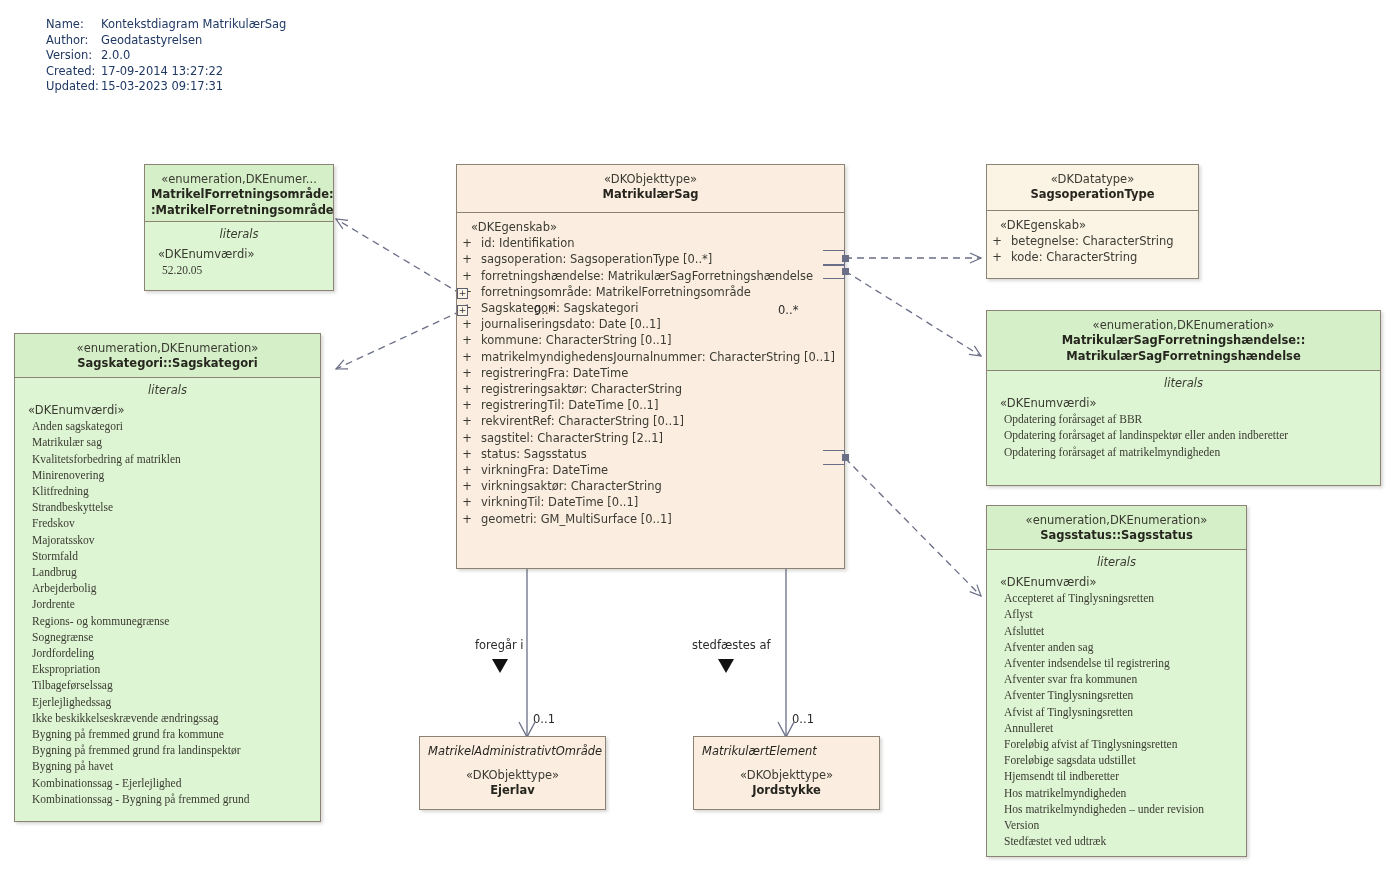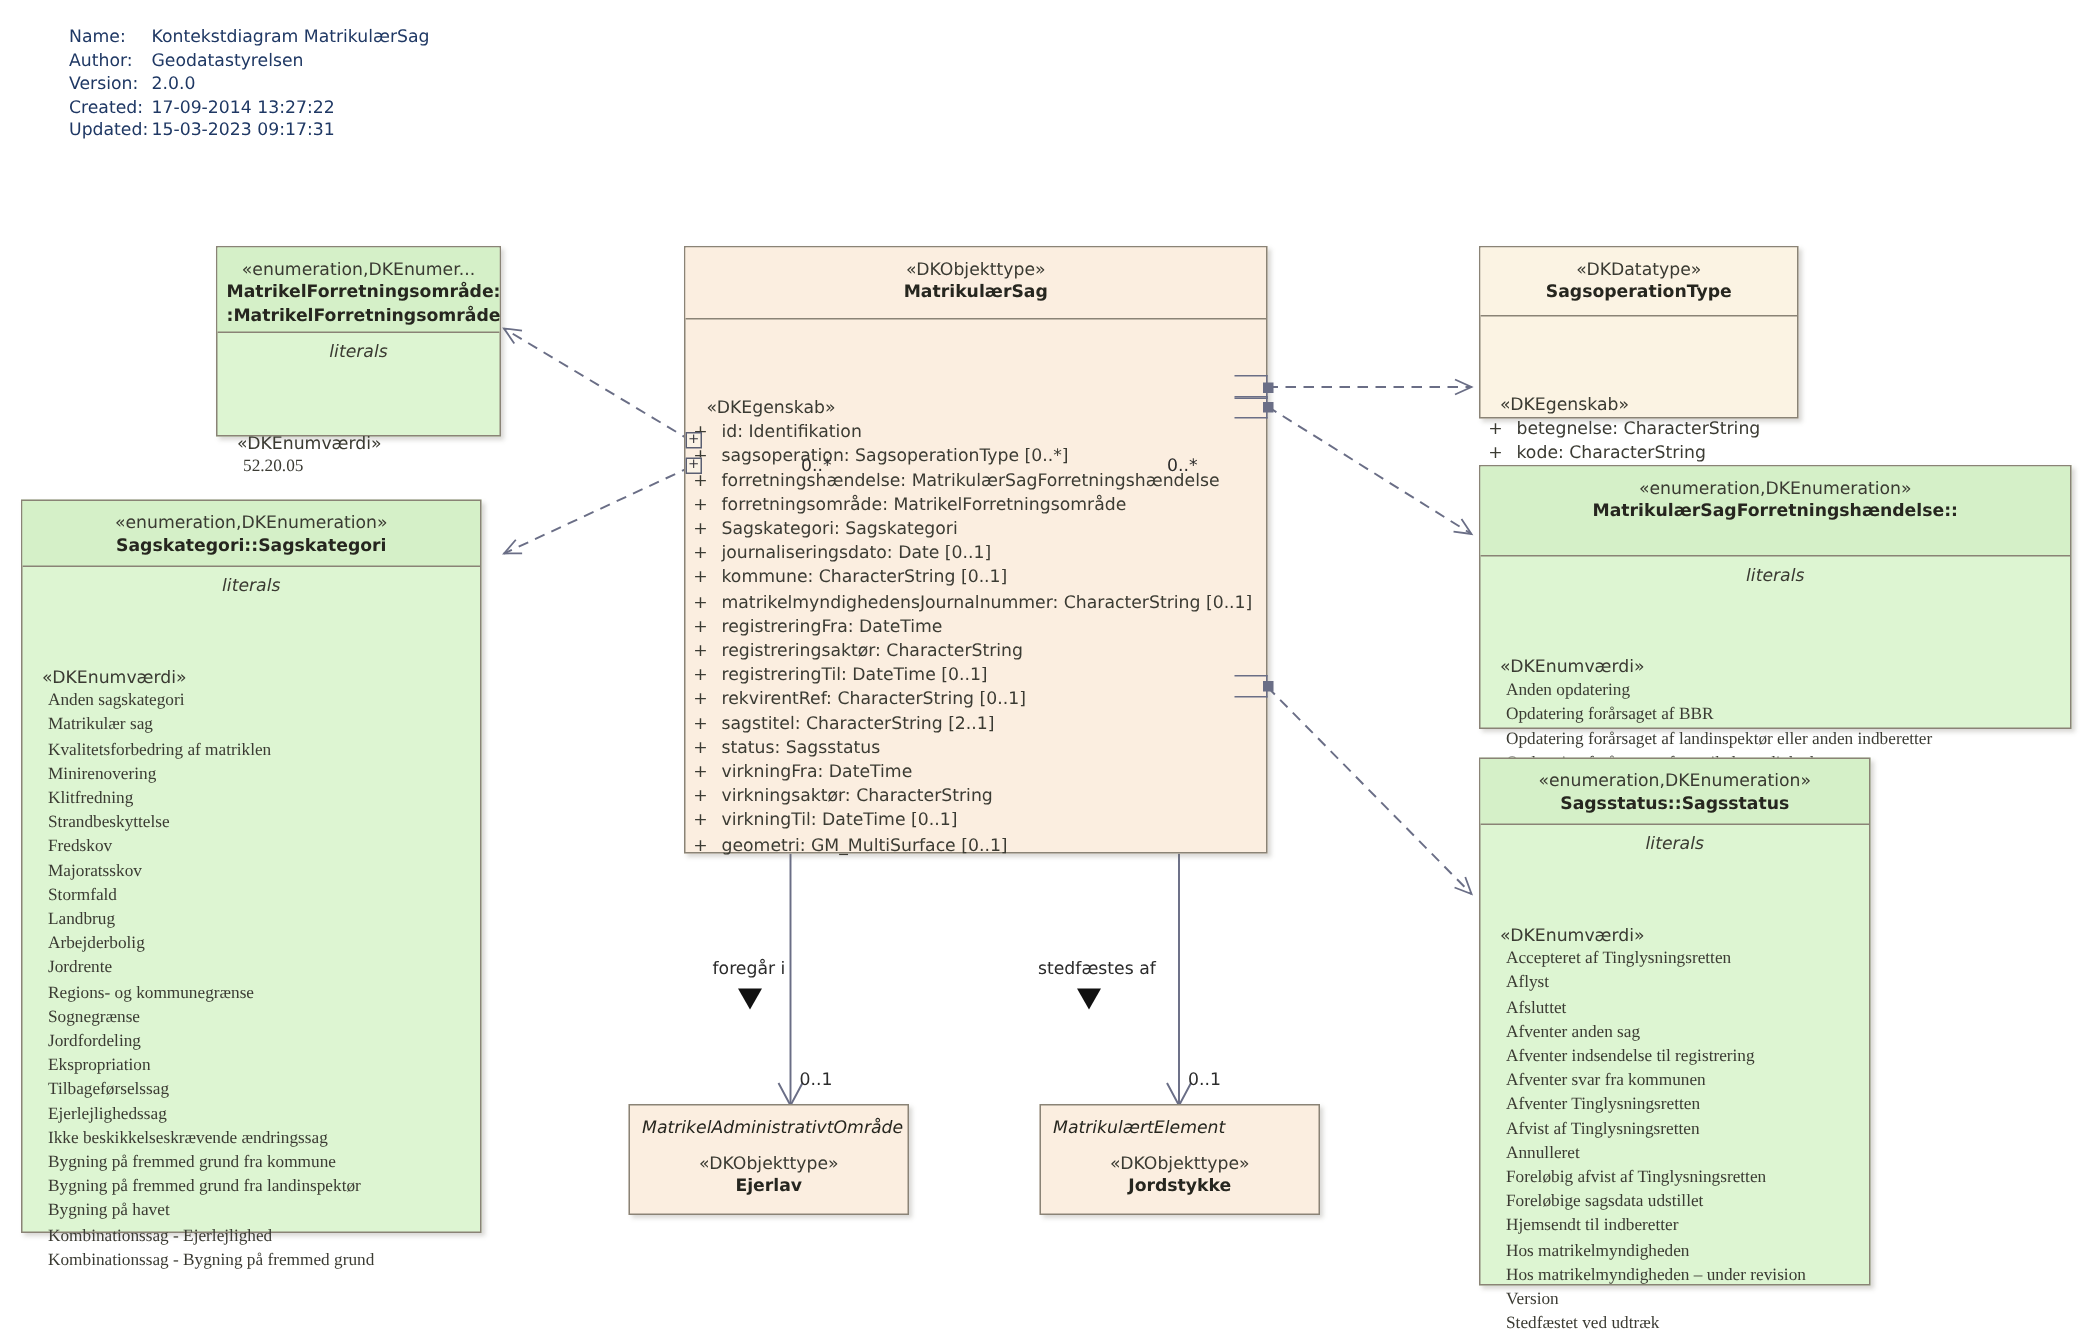--- a/index.html
+++ b/index.html
@@ -103,21 +103,20 @@
     color: #3a3a32;
     line-height: 17px;
     margin-bottom: 3px;
   }
   .stereo-left {
     font-size: 11.5px;
     color: #3a3a32;
     padding-left: 13px;
     line-height: 16.2px;
     white-space: nowrap;
-    margin-top: 44px;
   }
   .lit {
     font-size: 11.5px;
     color: #3b3b33;
     padding-left: 17px;
     line-height: 16.2px;
     white-space: nowrap;
     font-family: Liberation Serif, serif;
   }
 
@@ -391,25 +390,25 @@
         <span class="vis">+</span>
         <span class="sig">kode: CharacterString</span>
       </div>
     </div>
   </div>
 
   <div class="node green" style="left:986px; top:310px; width:395px; height:176px;">
     <div class="node-header" style="height:60px;">
       <div class="stereo">«enumeration,DKEnumeration»</div>
       <div class="nodename">MatrikulærSagForretningshændelse::</div>
+      <div class="nodename">MatrikulærSagForretningshændelse</div>
     </div>
     <div class="node-body">
       <div class="literals-title">literals</div>
       <div class="stereo-left">«DKEnumværdi»</div>
-      <div class="lit">Anden opdatering</div>
       <div class="lit">Opdatering forårsaget af BBR</div>
       <div class="lit">Opdatering forårsaget af landinspektør eller anden indberetter</div>
       <div class="lit">Opdatering forårsaget af matrikelmyndigheden</div>
     </div>
   </div>
 
   <div class="node green" style="left:986px; top:505px; width:261px; height:352px;">
     <div class="node-header" style="height:44px;">
       <div class="stereo">«enumeration,DKEnumeration»</div>
       <div class="nodename">Sagsstatus::Sagsstatus</div>

